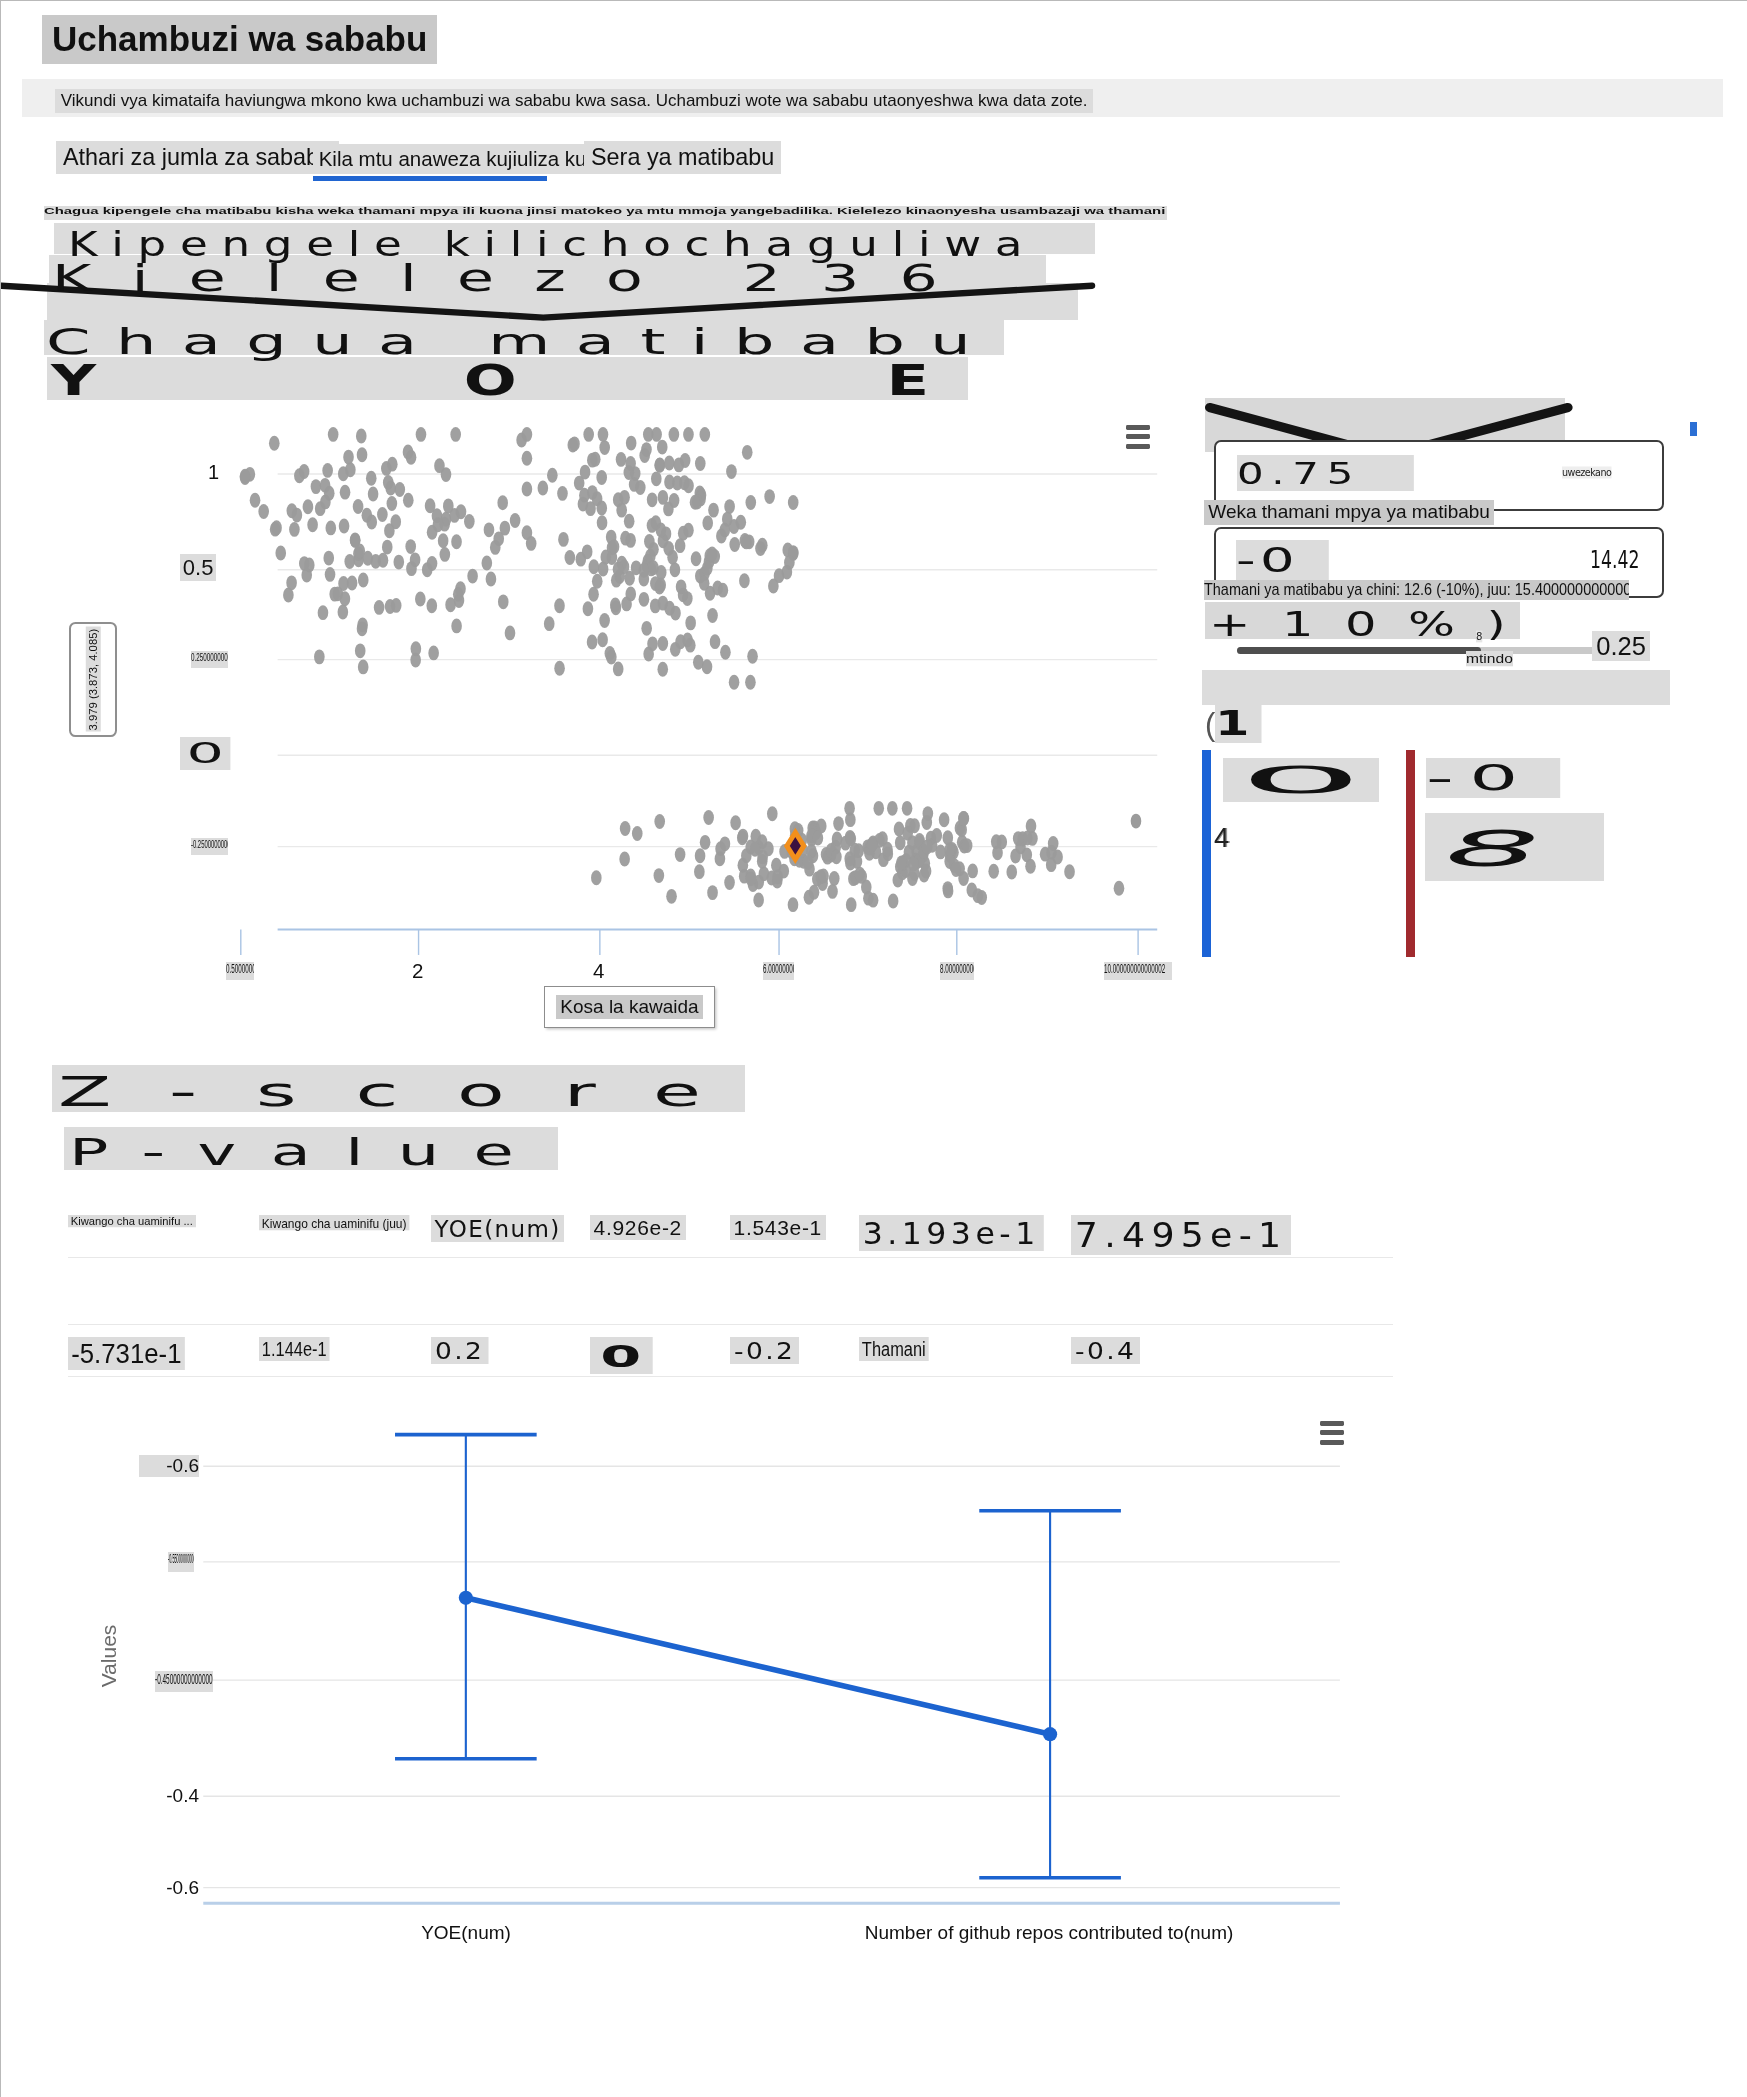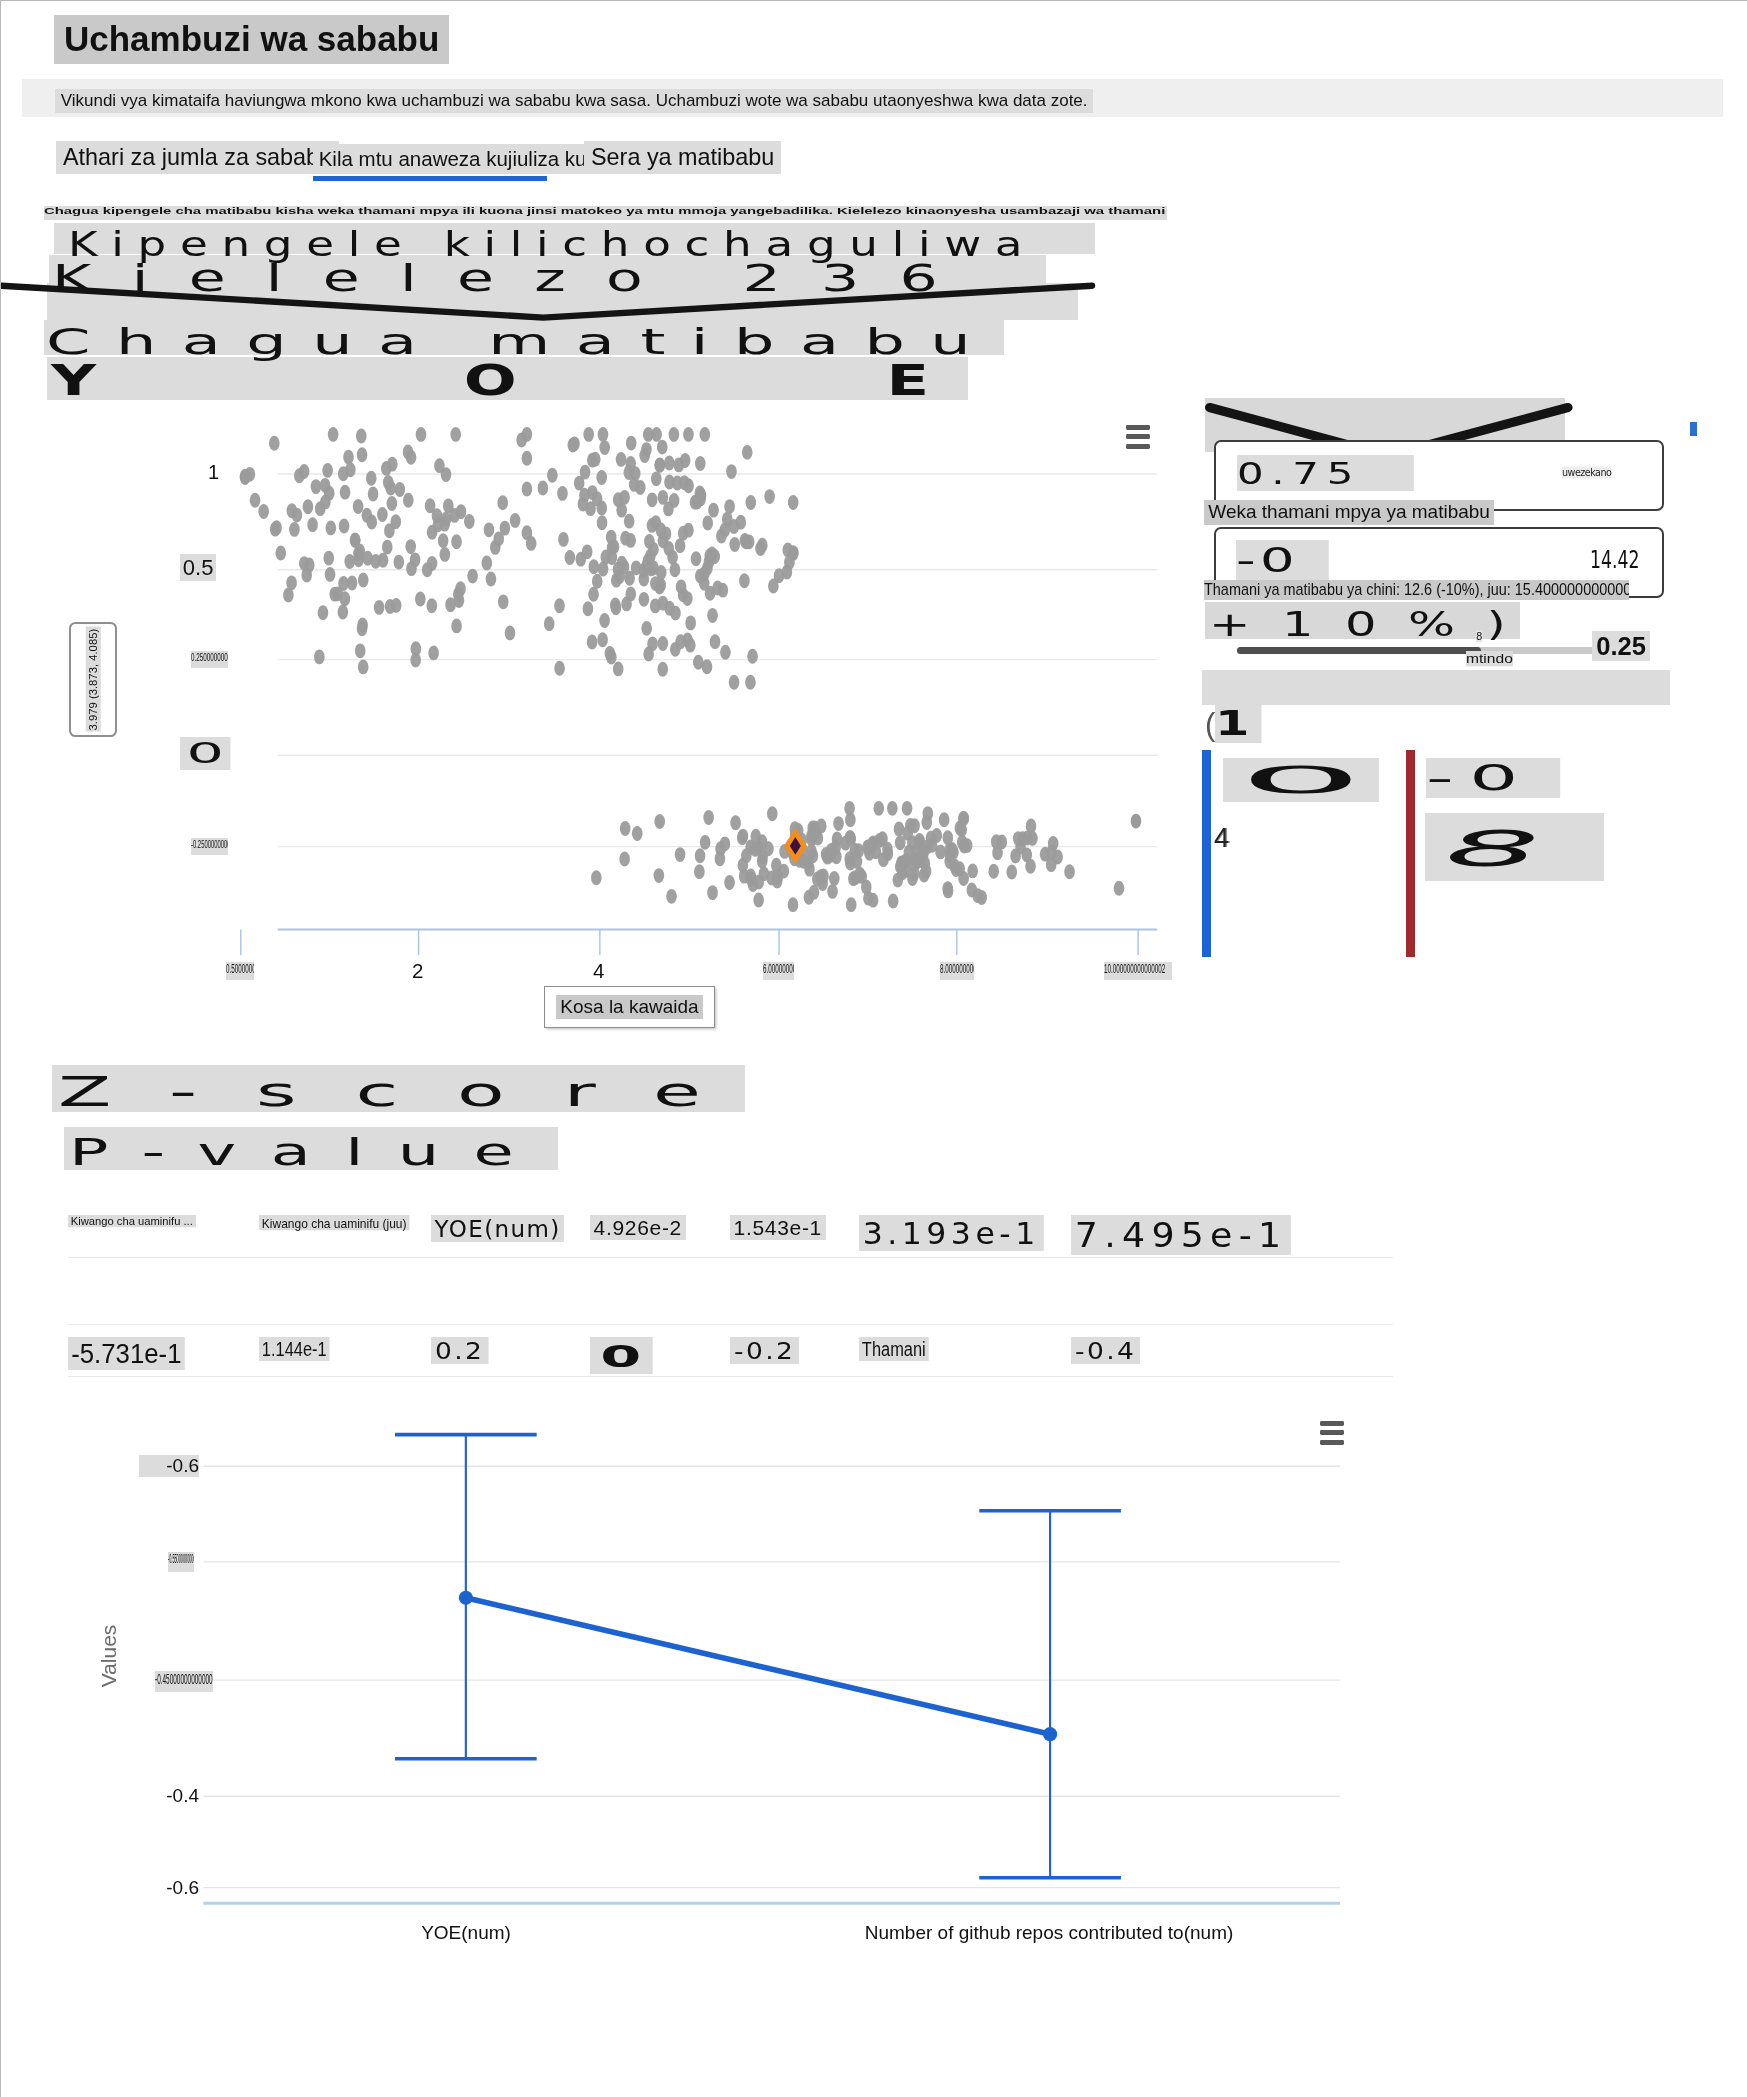--- a/index.html
+++ b/index.html
@@ -578,21 +578,21 @@
         <line x1="555.755" y1="2024.28" x2="755.755" y2="2024.28" stroke="#1c63cf" stroke-width="5"></line>
         <line x1="555.755" y1="2481.92" x2="755.755" y2="2481.92" stroke="#1c63cf" stroke-width="5"></line>
         <circle cx="655.755" cy="2254.8" r="10" fill="#1c63cf"></circle>
         <line x1="1480.725" y1="2131.72" x2="1480.725" y2="2649.88" stroke="#1c63cf" stroke-width="3"></line>
         <line x1="1380.725" y1="2131.72" x2="1580.725" y2="2131.72" stroke="#1c63cf" stroke-width="5"></line>
         <line x1="1380.725" y1="2649.88" x2="1580.725" y2="2649.88" stroke="#1c63cf" stroke-width="5"></line>
         <circle cx="1480.725" cy="2447.24" r="10" fill="#1c63cf"></circle>
       </g>
     </svg>
 
-  <div class="abs hl2 nowrap" style="left:53px;top:14px;font-size:35px;font-weight:bold;padding:4.3px 10px;text-align:center;">Uchambuzi wa sababu</div>
+  <div class="abs hl2 nowrap" style="left:41px;top:14px;font-size:35px;font-weight:bold;padding:4.3px 10px;text-align:center;">Uchambuzi wa sababu</div>
 
   <div class="abs hl nowrap" style="left:54px;top:88px;font-size:17px;padding:2.1px 5.7px;">Vikundi vya kimataifa haviungwa mkono kwa uchambuzi wa sababu kwa sasa. Uchambuzi wote wa sababu utaonyeshwa kwa data zote.</div>
 
   <div class="abs hl nowrap" style="left:55px;top:140px;font-size:23.4px;padding:2.8px 7px;cursor:pointer;">Athari za jumla za sababu</div>
   <div class="abs hl nowrap" style="left:312px;top:143px;font-size:20.5px;padding:2.8px 5.7px;cursor:pointer;">Kila mtu anaweza kujiuliza kuhusu sababu</div>
   <div class="abs hl nowrap" style="left:583px;top:140px;font-size:23.4px;padding:2.8px 7px;cursor:pointer;">Sera ya matibabu</div>
   <div class="abs" style="left:312px;top:175px;width:234px;height:5px;background:#2065d1;"></div>
 
   <div class="abs" style="left:43px;top:205px;width:1123px;height:14px;overflow:hidden;background:#dcdcdc;">
     <span class="nowrap" style="display:inline-block;transform-origin:0 0;transform:scale(0.62,0.36);
@@ -703,21 +703,21 @@
     <span class="str" style="font-size:33px;letter-spacing:21px;transform:scaleX(1.5);">+10%)</span>
   </div>
 
   <div class="abs" style="left:1236px;top:646px;width:375px;height:7px;background:#c9c9c9;border-radius:3.5px;cursor:pointer;">
     <div style="position:absolute;left:0;top:0;width:244px;height:7px;background:#4e4e4e;border-radius:3.5px;"></div>
   </div>
   <div class="abs garble" style="left:1475px;top:629px;font-size:11.3px;transform:scale(0.9,0.9);background:#e6e6e6;">8</div>
   <div class="abs nowrap" style="left:1465px;top:650px;overflow:hidden;height:17px;">
     <span class="hl" style="display:inline-block;transform-origin:0 0;transform:scaleY(0.85);font-size:15.6px;">mtindo</span>
   </div>
-  <div class="abs hl nowrap" style="left:1591px;top:630px;font-size:25.5px;padding:0.7px 4.3px;font-weight:bold;">0.25</div>
+  <div class="abs hl nowrap" style="left:1591px;top:630px;font-size:25.5px;padding:0.7px 4.3px;">0.25</div>
 
 
   <div class="abs nowrap" style="left:1204px;top:703px;">
     <span style="font-size:31px;color:#555;">(</span><span class="str hl" style="font-size:33px;font-weight:bold;letter-spacing:4.3px;transform:scaleX(1.5);width:31px;">1</span>
   </div>
 
   <div class="abs" style="left:1201px;top:749px;width:9.2px;height:207px;background:#1b63d6;"></div>
   <div class="abs" style="left:1222px;top:757px;cursor:pointer;">
     <span class="str hl" style="font-size:38px;transform:scaleX(5.2);width:30px;text-align:center;">0</span>
   </div>

